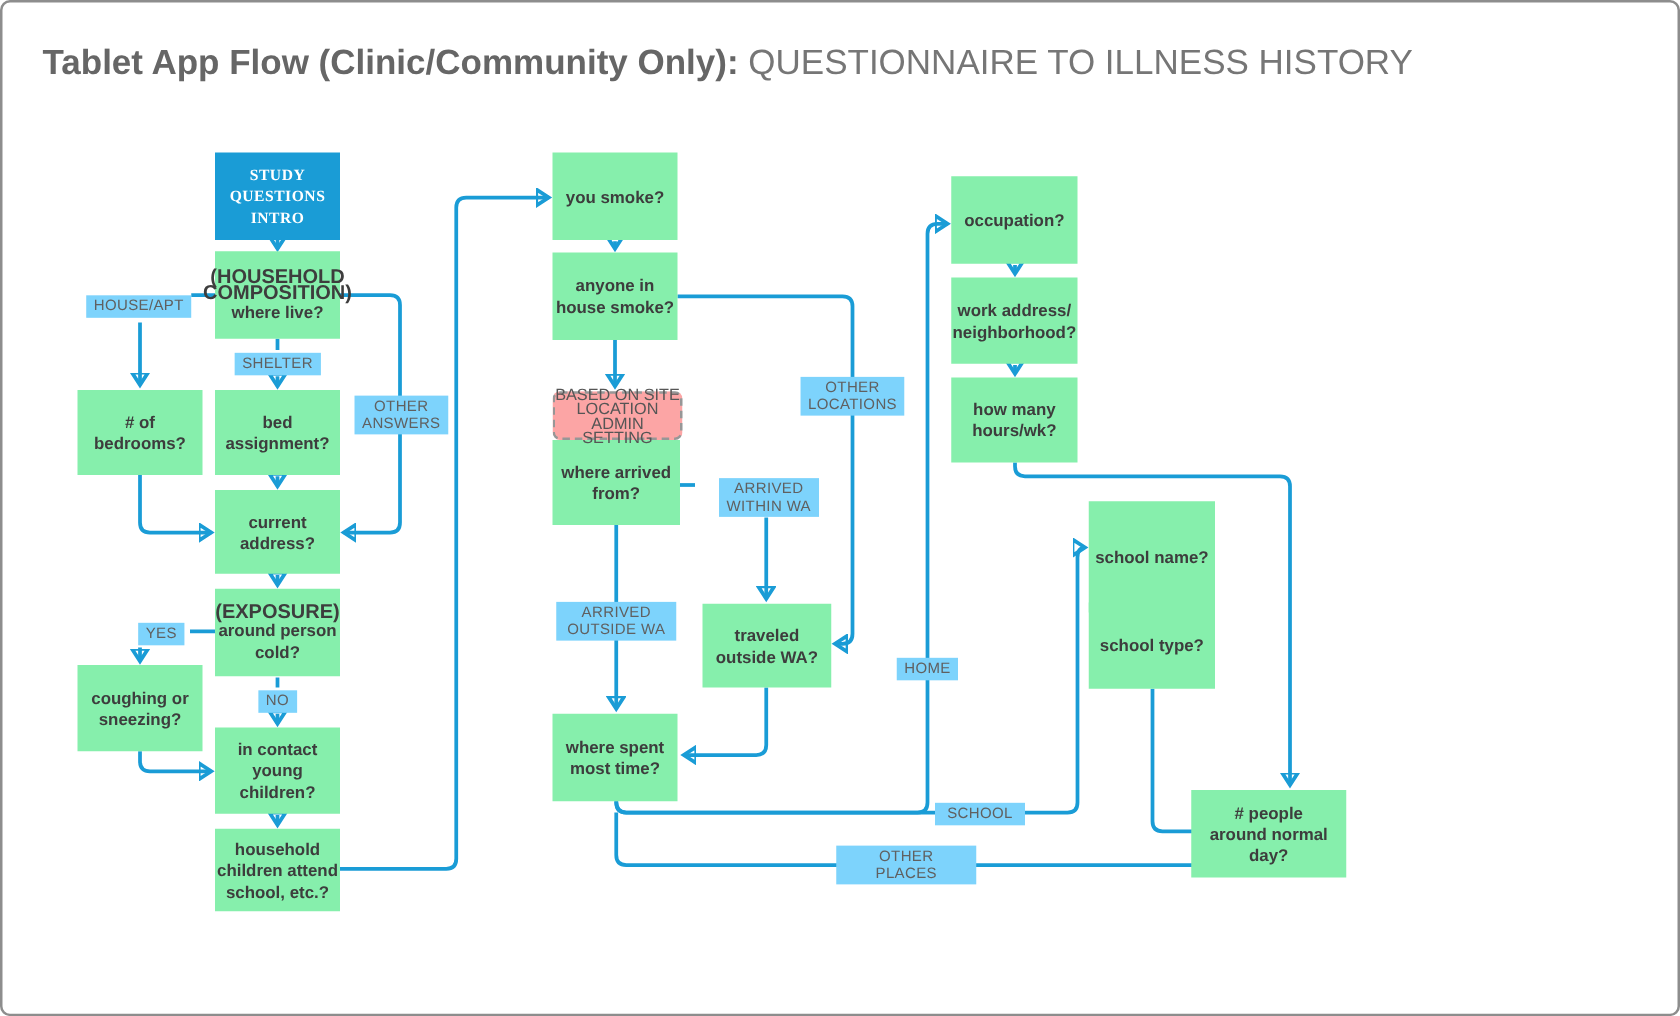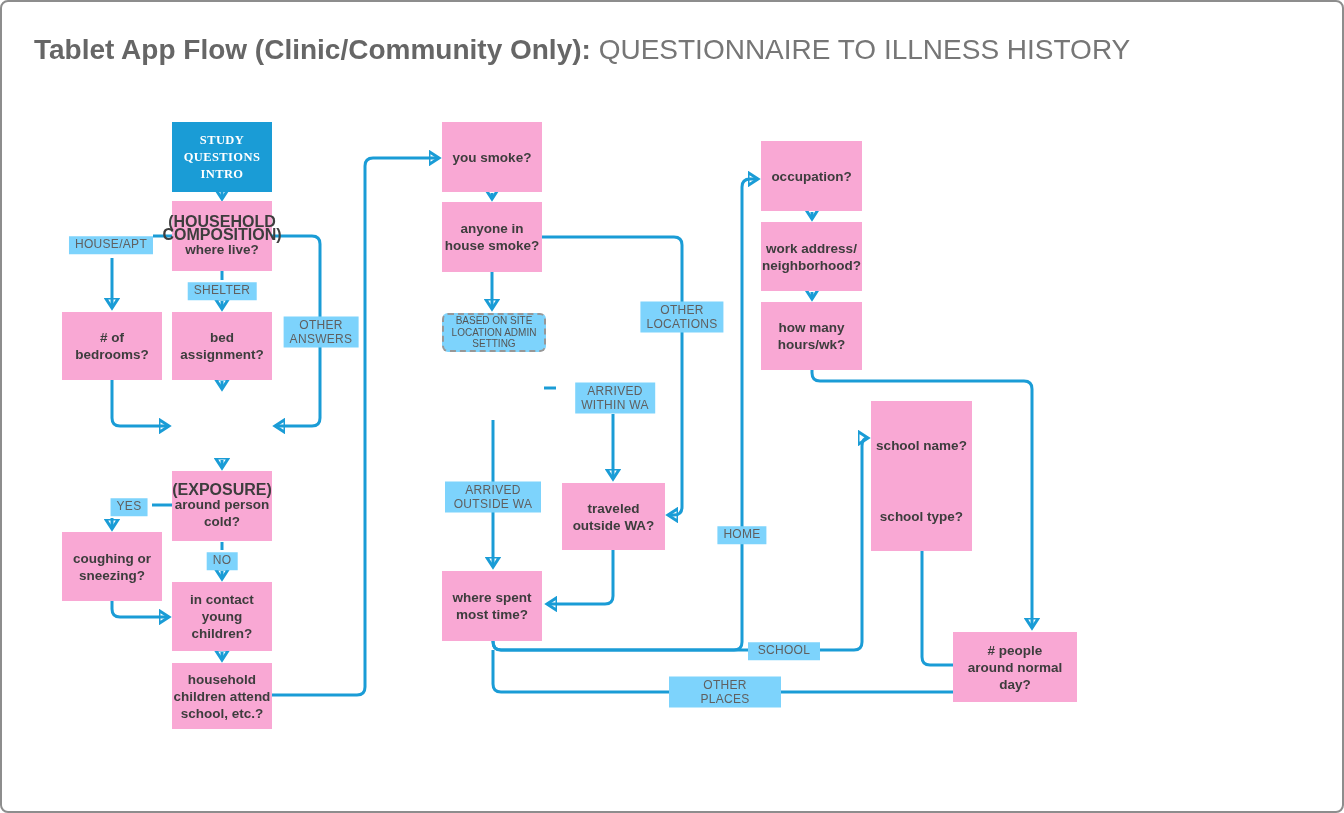--- a/index.html
+++ b/index.html
@@ -21,38 +21,38 @@
     white-space:nowrap;
     font-weight:bold; color:#666666;
   }
   .title .t-light { font-weight:normal; color:#767676; }
 
   .wires { position:absolute; left:0; top:0; z-index:1; }
   .wires path { fill:none; stroke:#1a9cd6; stroke-width:3; }
 
   .node {
     position:absolute; z-index:2;
-    background:#f9a8d4;
+    background:#86efac;
     display:flex; flex-direction:column;
     align-items:center; justify-content:center;
     text-align:center;
     color:#3d3d3d; font-weight:bold;
     font-size:13.5px; line-height:17px;
     white-space:pre-line;
   }
   .node .pre { font-size:16px; line-height:13px; }
   .node.blue {
     background:#1a9cd6; color:#ffffff;
     font-size:12.5px; line-height:17px; letter-spacing:.4px;font-family:Liberation Serif, serif;
   }
   .node.dashed {
-    background:#7dd3fc;
+    background:#fca5a5;
     border:2px dashed #979797; border-radius:6px;
     font-weight:normal; color:#555555;
-    font-size:10px; line-height:11.5px;
+    font-size:13px; line-height:11.5px;
     z-index:3;
   }
 
   .lbl {
     position:absolute; z-index:2;
     transform:translate(-50%,-50%);
     background:#7dd3fc;
     color:#606060;
     font-size:12px; line-height:13.5px; letter-spacing:.3px;
     text-align:center; white-space:pre-line;
@@ -121,20 +121,24 @@
   <div class="node" style="left:60px;top:310px;width:100px;height:68px">
     <span># of
 bedrooms?</span>
   </div>
 
   <div class="node" style="left:170px;top:310px;width:100px;height:68px">
     <span>bed
 assignment?</span>
   </div>
 
+  <div class="node" style="left:170px;top:390px;width:100px;height:67px">
+    <span>current
+address?</span>
+  </div>
 
   <div class="node" style="left:170px;top:469px;width:100px;height:70px">
     <span class="pre">(EXPOSURE)</span>
     <span>around person
 cold?</span>
   </div>
 
   <div class="node" style="left:60px;top:530px;width:100px;height:69px">
     <span>coughing or
 sneezing?</span>
@@ -160,20 +164,24 @@
     <span>anyone in
 house smoke?</span>
   </div>
 
   <div class="node dashed" style="left:440px;top:311px;width:104px;height:39px">
     <span>BASED ON SITE
 LOCATION ADMIN
 SETTING</span>
   </div>
 
+  <div class="node" style="left:440px;top:350px;width:102px;height:68px">
+    <span>where arrived
+from?</span>
+  </div>
 
   <div class="node" style="left:560px;top:481px;width:103px;height:67px">
     <span>traveled
 outside WA?</span>
   </div>
 
   <div class="node" style="left:440px;top:569px;width:100px;height:70px">
     <span>where spent
 most time?</span>
   </div>

